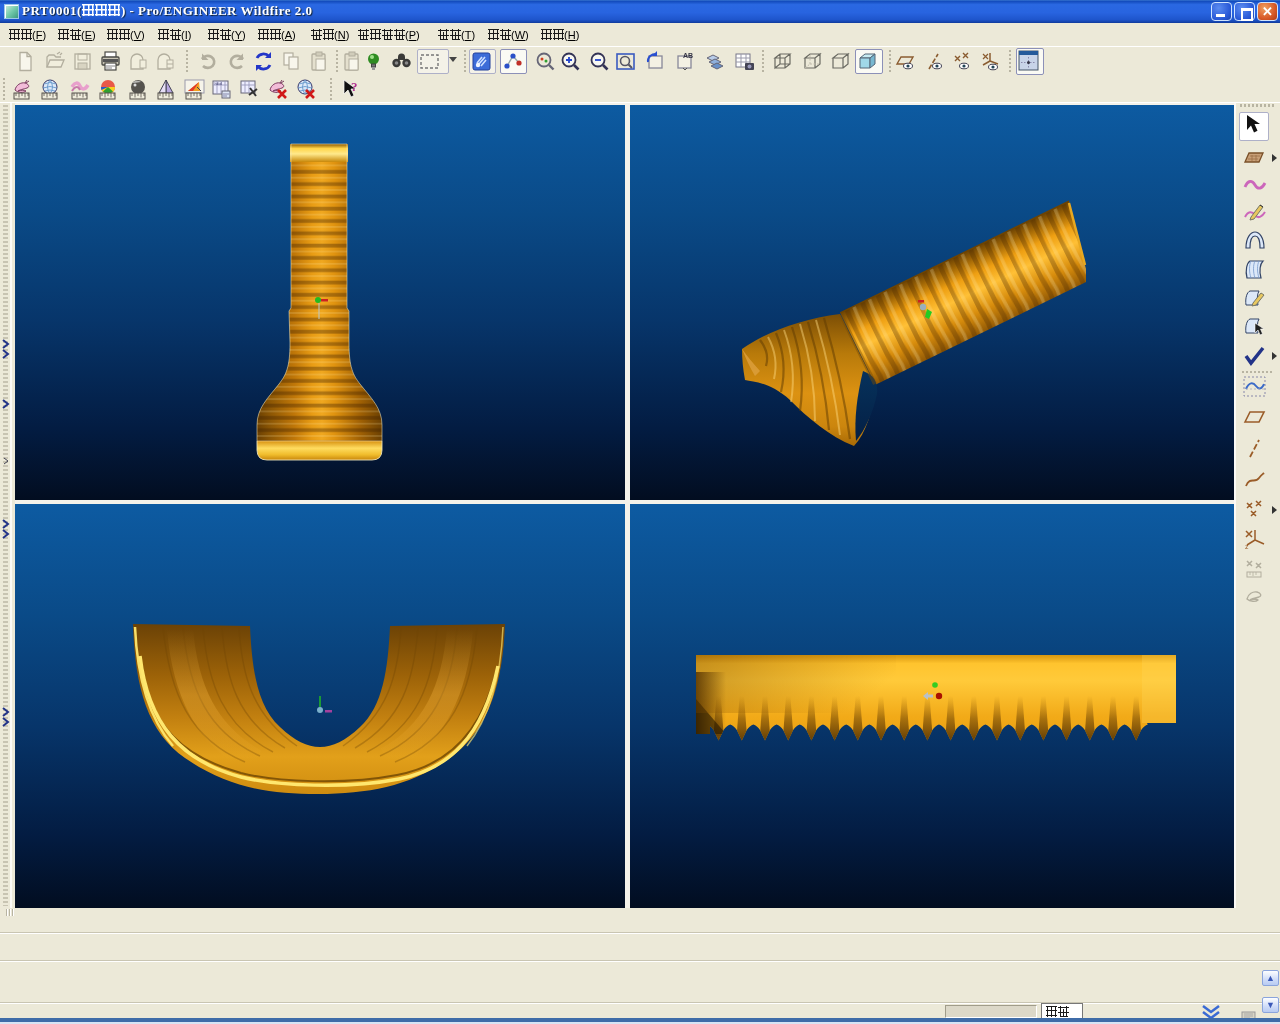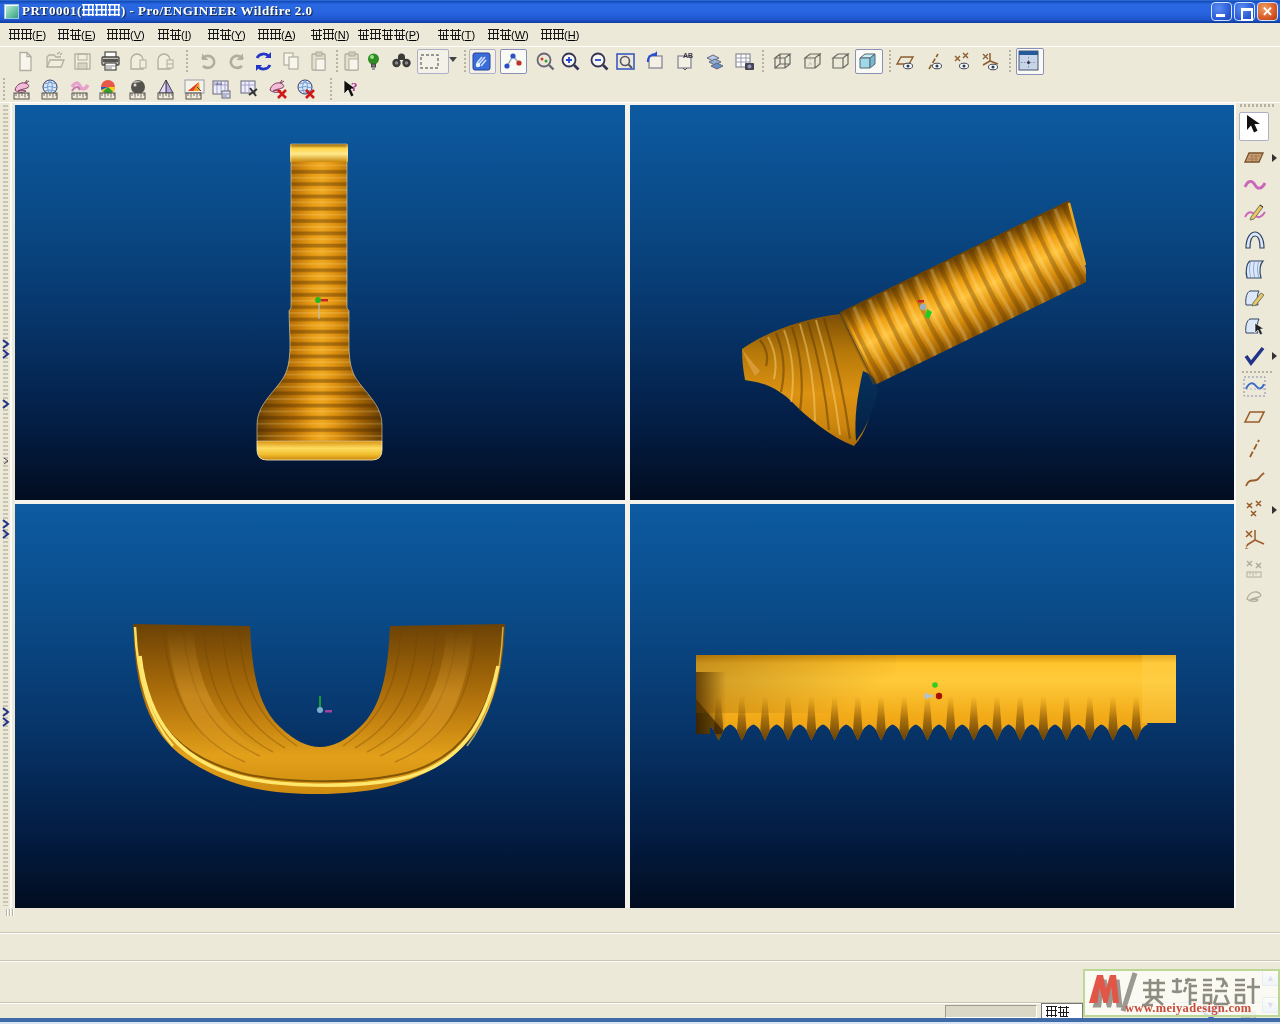--- a/index.html
+++ b/index.html
@@ -661,32 +661,14 @@
 <div class="sbarrow" style="left:1262px;top:997px">▼</div>
 <svg class="abs" style="left:1200px;top:1004px" width="22" height="16">
       <path d="M3,2 l8,6 8,-6 M3,8 l8,6 8,-6" stroke="#3a6ad4" stroke-width="2.5" fill="none"></path>
     </svg>
 <svg class="abs" style="left:1240px;top:1010px" width="18" height="13">
       <rect x="2" y="2" width="13" height="9" fill="#d8d4c4" stroke="#999"></rect>
       <path d="M4,4 h9 M4,6 h9 M4,8 h6" stroke="#aaa"></path>
     </svg>
 <div id="recess" class="abs"></div>
 <div id="combo" class="abs"><span class="zh"></span><span class="zh v2"></span></div>
-<div id="wm" class="abs"><svg width="193" height="44" viewBox="0 0 193 44">
-<path d="M6,34 l8,-28 h6 l3,14 4,-14 h6 l3,28 h-6 l-1.5,-16 -4,16 h-4 l-4,-15 -2,15 z" fill="#9a9890" transform="translate(1.5,2.5)"></path>
-<path d="M4,32 l8,-28 h6 l3,14 4,-14 h6 l3,28 h-6 l-1.5,-16 -4,16 h-4 l-4,-15 -2,15 z" fill="#e25648"></path>
-<path d="M50,2 L38,40" stroke="#9a9890" stroke-width="5"></path>
-<g transform="translate(56,6)" stroke="#8e8c80" stroke-width="2.6" fill="none">
-          <path d="M2,6 h22 M2,13 h22 M4,20 h18 M9,2 v18 M17,2 v18 M13,20 l-9,8 M13,20 l9,8 M1,28 h11"></path>
-        </g>
-        <g transform="translate(86,6)" stroke="#8e8c80" stroke-width="2.6" fill="none">
-          <path d="M1,4 h10 M6,1 v13 M1,14 q5,2 10,0 M14,3 h11 M18,1 l-3,6 M19,6 v22 M19,9 h7 M19,16 h7 M19,23 h7 M15,10 l-2,5"></path>
-        </g>
-        <g transform="translate(117,6)" stroke="#8e8c80" stroke-width="2.6" fill="none">
-          <path d="M1,3 h9 M1,8 h9 M1,13 h9 M2,18 h7 v8 h-7 z M14,2 h7 q2,5 -2,8 M22,4 q3,3 3,6 M13,14 h12 M15,18 l-3,9 M23,18 l4,9 M12,27 h14"></path>
-        </g>
-        <g transform="translate(149,6)" stroke="#8e8c80" stroke-width="2.6" fill="none">
-          <path d="M1,3 h10 M1,8 h10 M1,13 h10 M2,18 h8 v8 h-8 z M19,1 v26 M13,10 h13"></path>
-        </g>
-<text x="40" y="41" font-family="Liberation Serif" font-weight="bold" font-size="12.5" letter-spacing="0.3" fill="#c84b3c">www.meiyadesign.com</text>
-</svg></div>
 <div id="blue-base" class="abs"></div>
     <div id="white-base" class="abs"></div>
 </div>
 </body></html>

